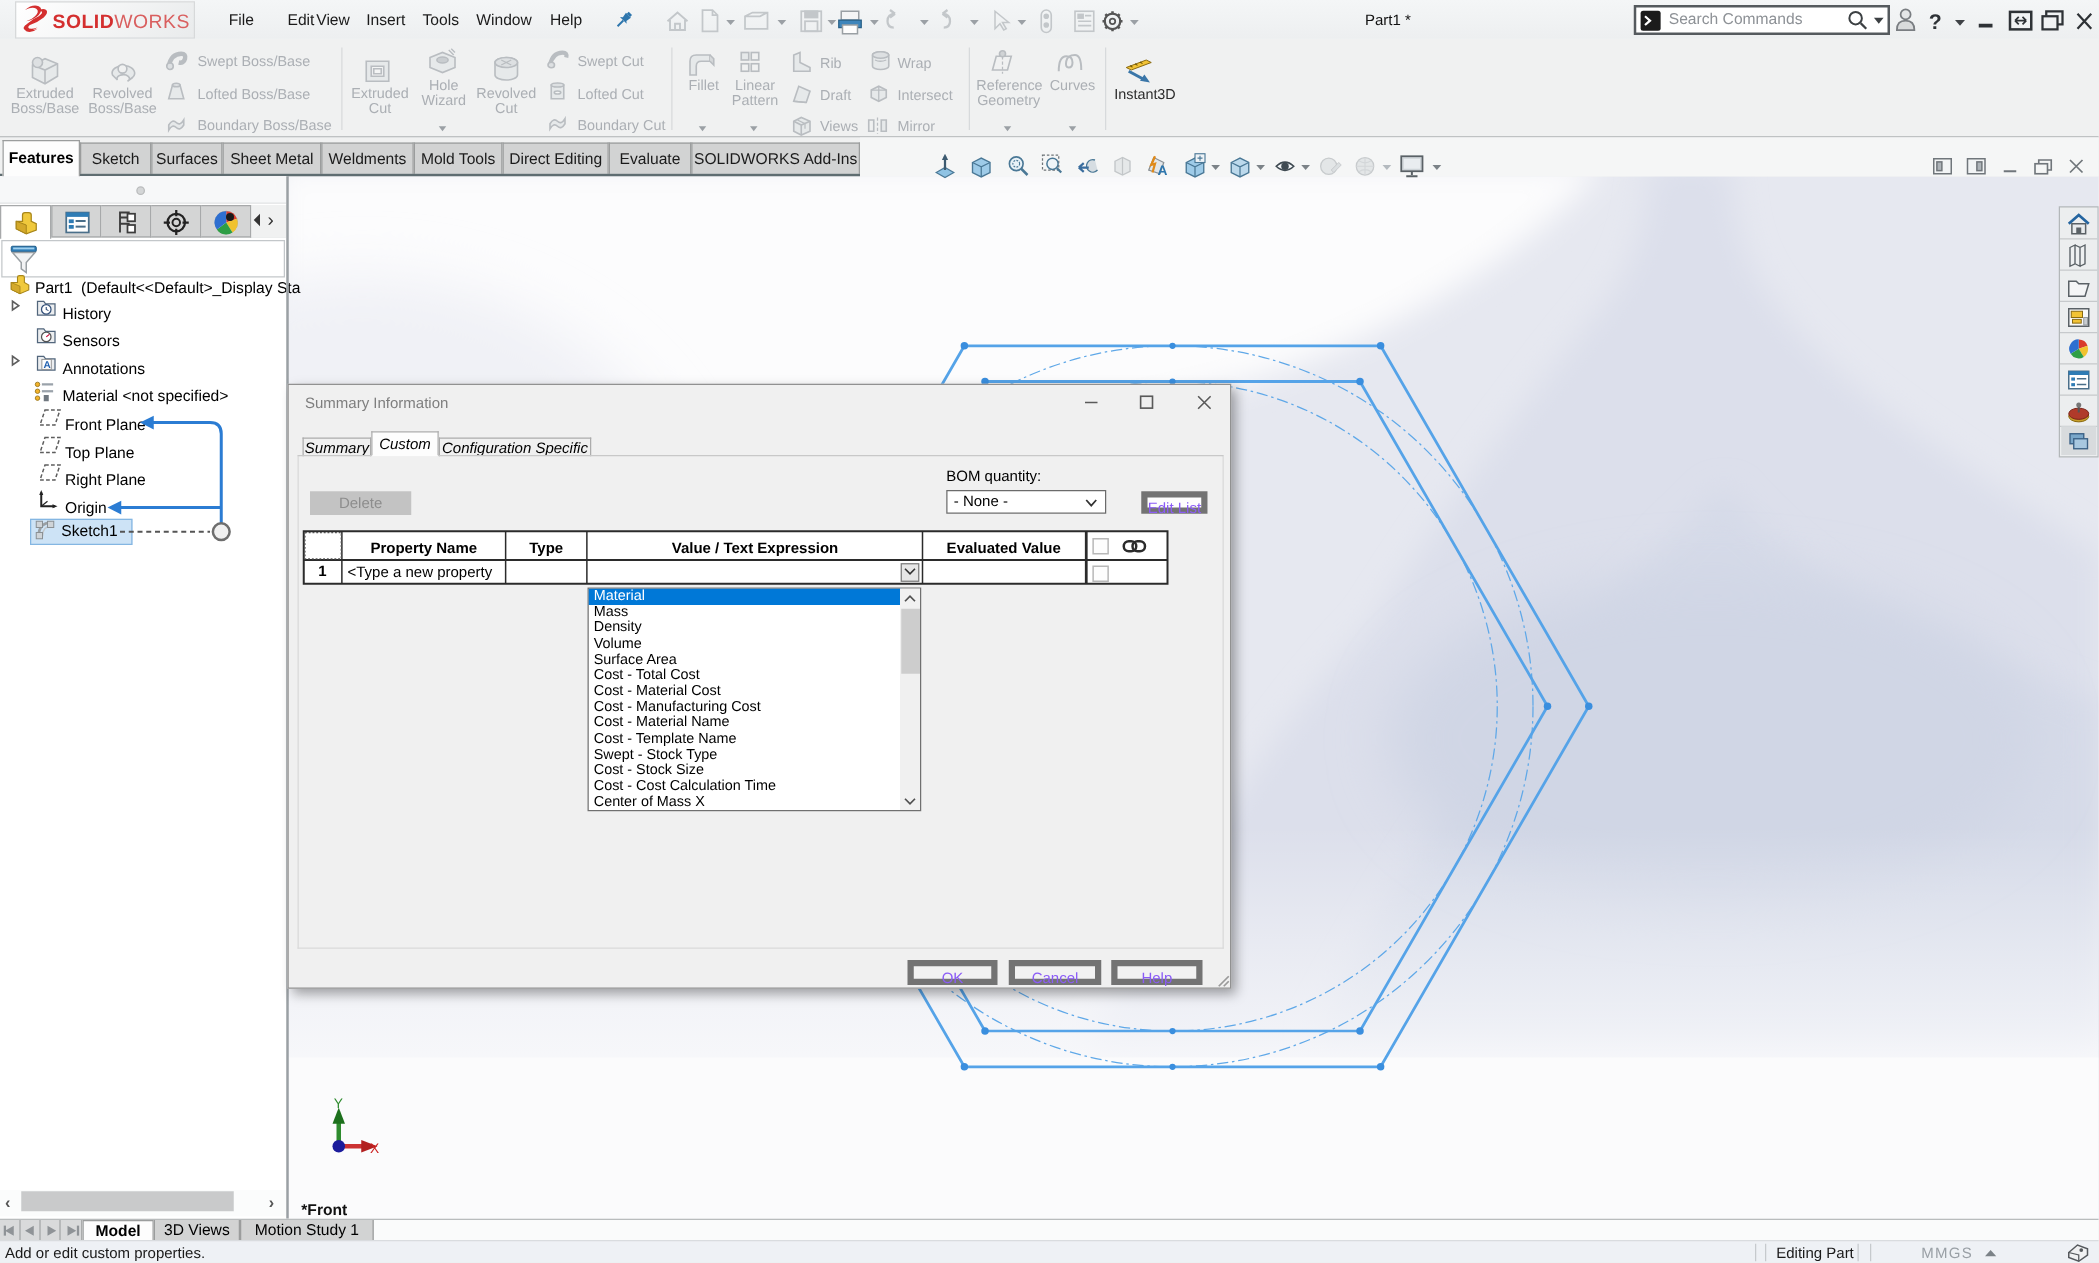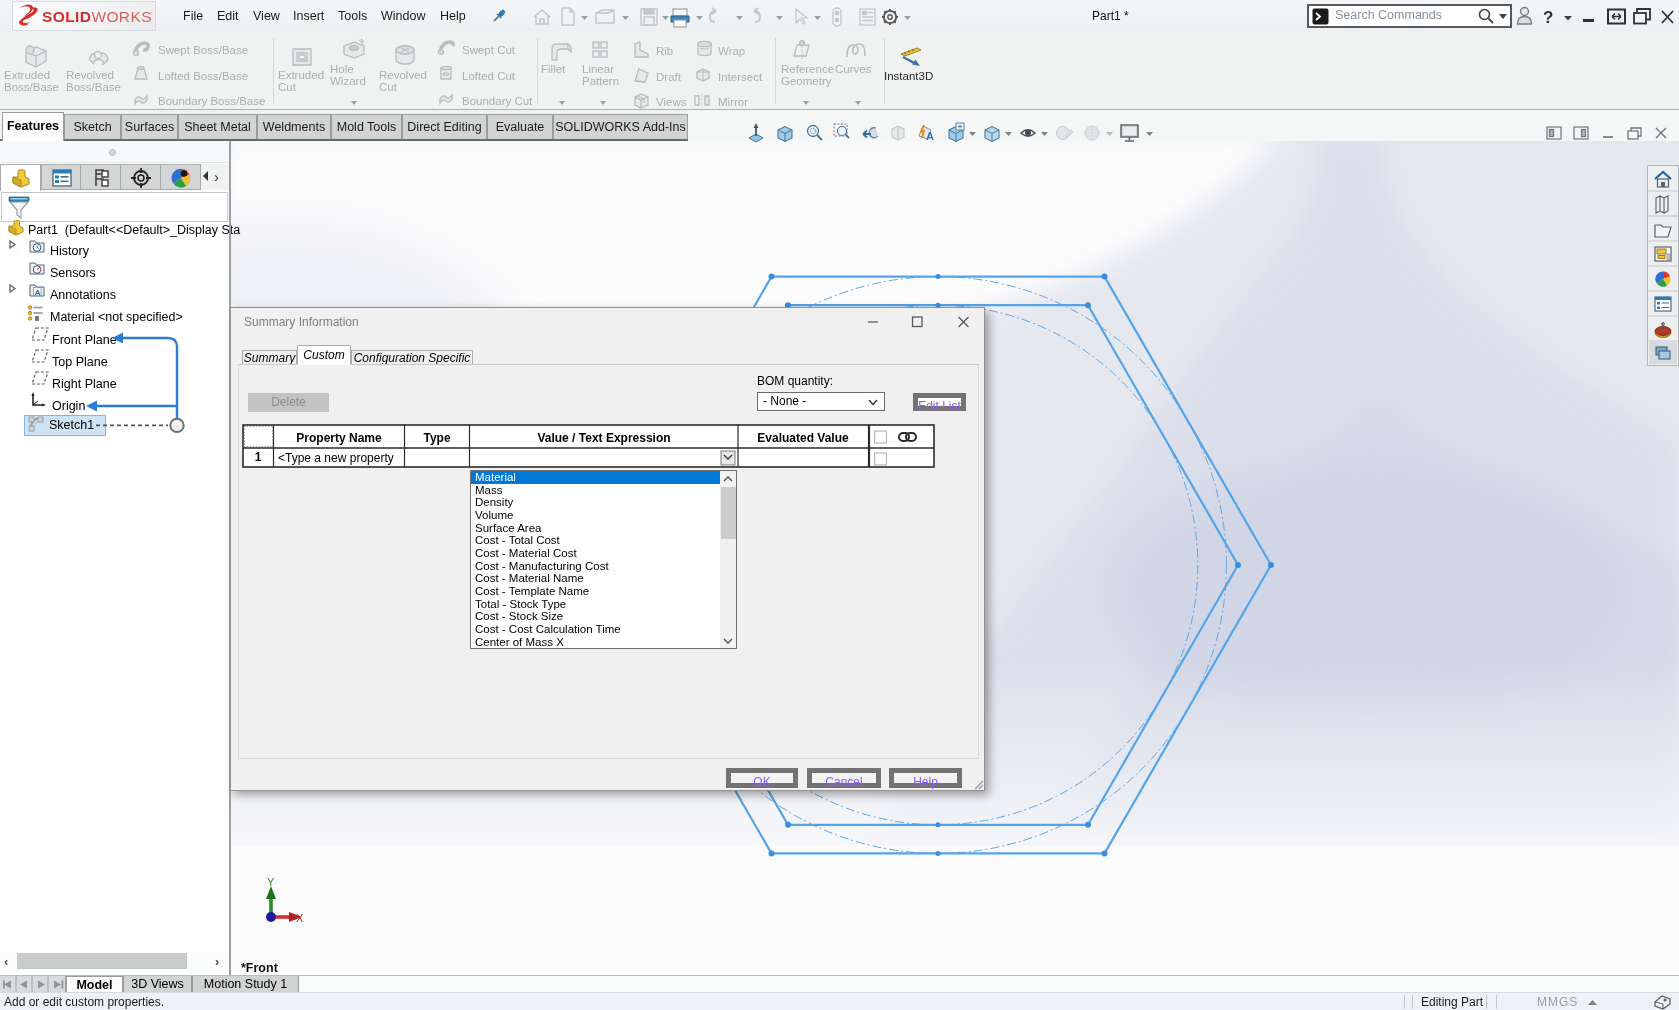--- a/index.html
+++ b/index.html
@@ -10,21 +10,21 @@
 
 #titlebar { left:0; top:0; width:1679px; height:31px; background:linear-gradient(#f4f6f7,#edeff0); }
 #logo { left:12px; top:1px; width:144px; height:30px; background:linear-gradient(135deg,#ffffff,#e9ebec); border:1px solid #d7d9da; }
 .menuitem { position:absolute; top:9px; font-size:12.5px; color:#1b1b1b; }
 #wintitle { left:1092px; top:9px; font-size:12px; color:#111; }
 #searchbox { left:1307px; top:4px; width:205px; height:24px; background:#fff; border:2px solid #555a5e; }
 
 
 #ribbon { left:0; top:31px; width:1679px; height:79px; background:#f0f1f1; border-bottom:1px solid #aeb2b4; }
 .rsep { position:absolute; top:7px; width:1px; height:66px; background:#d7dadc; }
-.rbig { position:absolute; font-size:11.5px; color:#abafb4; line-height:11.5px; }
+.rbig { position:absolute; text-align:center; font-size:11.5px; color:#abafb4; line-height:11.5px; }
 .rsmall { position:absolute; font-size:11.5px; color:#abafb4; white-space:nowrap; }
 .dd { position:absolute; width:0; height:0; border-left:3.5px solid transparent; border-right:3.5px solid transparent; border-top:4px solid #9ba0a5; }
 
 
 #tabrow { left:0; top:110px; width:1679px; height:31px; background:#f0f1f1; }
 #tabrowpatch { left:688px; top:110px; width:991px; height:31px; background:#f5f6f6; }
 .rtab { position:absolute; top:4px; height:25px; background:#d2d3d3; border:1px solid #9b9d9d; border-bottom:none; font-size:12.5px; color:#1b1b1b; text-align:center; line-height:24px; }
 #tabFeatures { left:2px; top:2px; height:29px; width:62px; background:#fdfdfd; border:1px solid #9b9d9d; border-bottom:none; font-weight:bold; font-size:12.5px; text-align:center; line-height:26px; position:absolute; z-index:3;}
 #tabrowline { left:0; top:138.5px; width:688px; height:2px; background:#5f6d71; }
 
@@ -120,21 +120,21 @@
       <circle cx="41" cy="776" r="5" fill="#1c1c9c"></circle>
       <text x="37" y="745" font-size="11" fill="#2e8b2e" font-family="Liberation Sans">Y</text>
       <text x="66" y="781" font-size="11" fill="#cc2222" font-family="Liberation Sans">X</text>
     </g>
     <text x="11" y="831" font-size="12.5" font-weight="bold" fill="#111" font-family="Liberation Sans">*Front</text>
   </svg>
 
   <div id="titlebar" class="abs"></div>
   <div id="logo" class="abs"></div>
   <div class="menuitem" style="left:183px;">File</div>
-  <div class="menuitem" style="left:217px;">Edit</div>
+  <div class="menuitem" style="left:230px;">Edit</div>
   <div class="menuitem" style="left:253px;">View</div>
   <div class="menuitem" style="left:293px;">Insert</div>
   <div class="menuitem" style="left:338px;">Tools</div>
   <div class="menuitem" style="left:381px;">Window</div>
   <div class="menuitem" style="left:440px;">Help</div>
   <div id="wintitle" class="abs">Part1 *</div>
 
   <svg class="abs" style="left:12px; top:1px;" width="144" height="30" viewBox="0 0 144 30">
     <g fill="#d42f2f">
       <path d="M8,7 Q14,4 17,6 Q20,8 16,12 Q13,15 9,16 Q15,15 19,11 Q23,6 19,4 Q14,2 8,7 Z"></path>
@@ -778,21 +778,21 @@
       <div class="ditem" style="background:#0078d7; color:#fff; width:250px;">Material</div>
       <div class="ditem">Mass</div>
       <div class="ditem">Density</div>
       <div class="ditem">Volume</div>
       <div class="ditem">Surface Area</div>
       <div class="ditem">Cost - Total Cost</div>
       <div class="ditem">Cost - Material Cost</div>
       <div class="ditem">Cost - Manufacturing Cost</div>
       <div class="ditem">Cost - Material Name</div>
       <div class="ditem">Cost - Template Name</div>
-      <div class="ditem">Total - Stock Type</div>
+      <div class="ditem">Swept - Stock Type</div>
       <div class="ditem">Cost - Stock Size</div>
       <div class="ditem">Cost - Cost Calculation Time</div>
       <div class="ditem">Center of Mass X</div>
     </div>
   </div>
 
   <div id="modeltabs" class="abs">
     <div class="abs" style="left:0; top:0; width:66px; height:17px; background:#d9dadb; border-right:1px solid #9b9d9d;">
       <svg width="66" height="17" viewBox="0 0 66 17">
         <g stroke="#a2a5a7" stroke-width="1">

